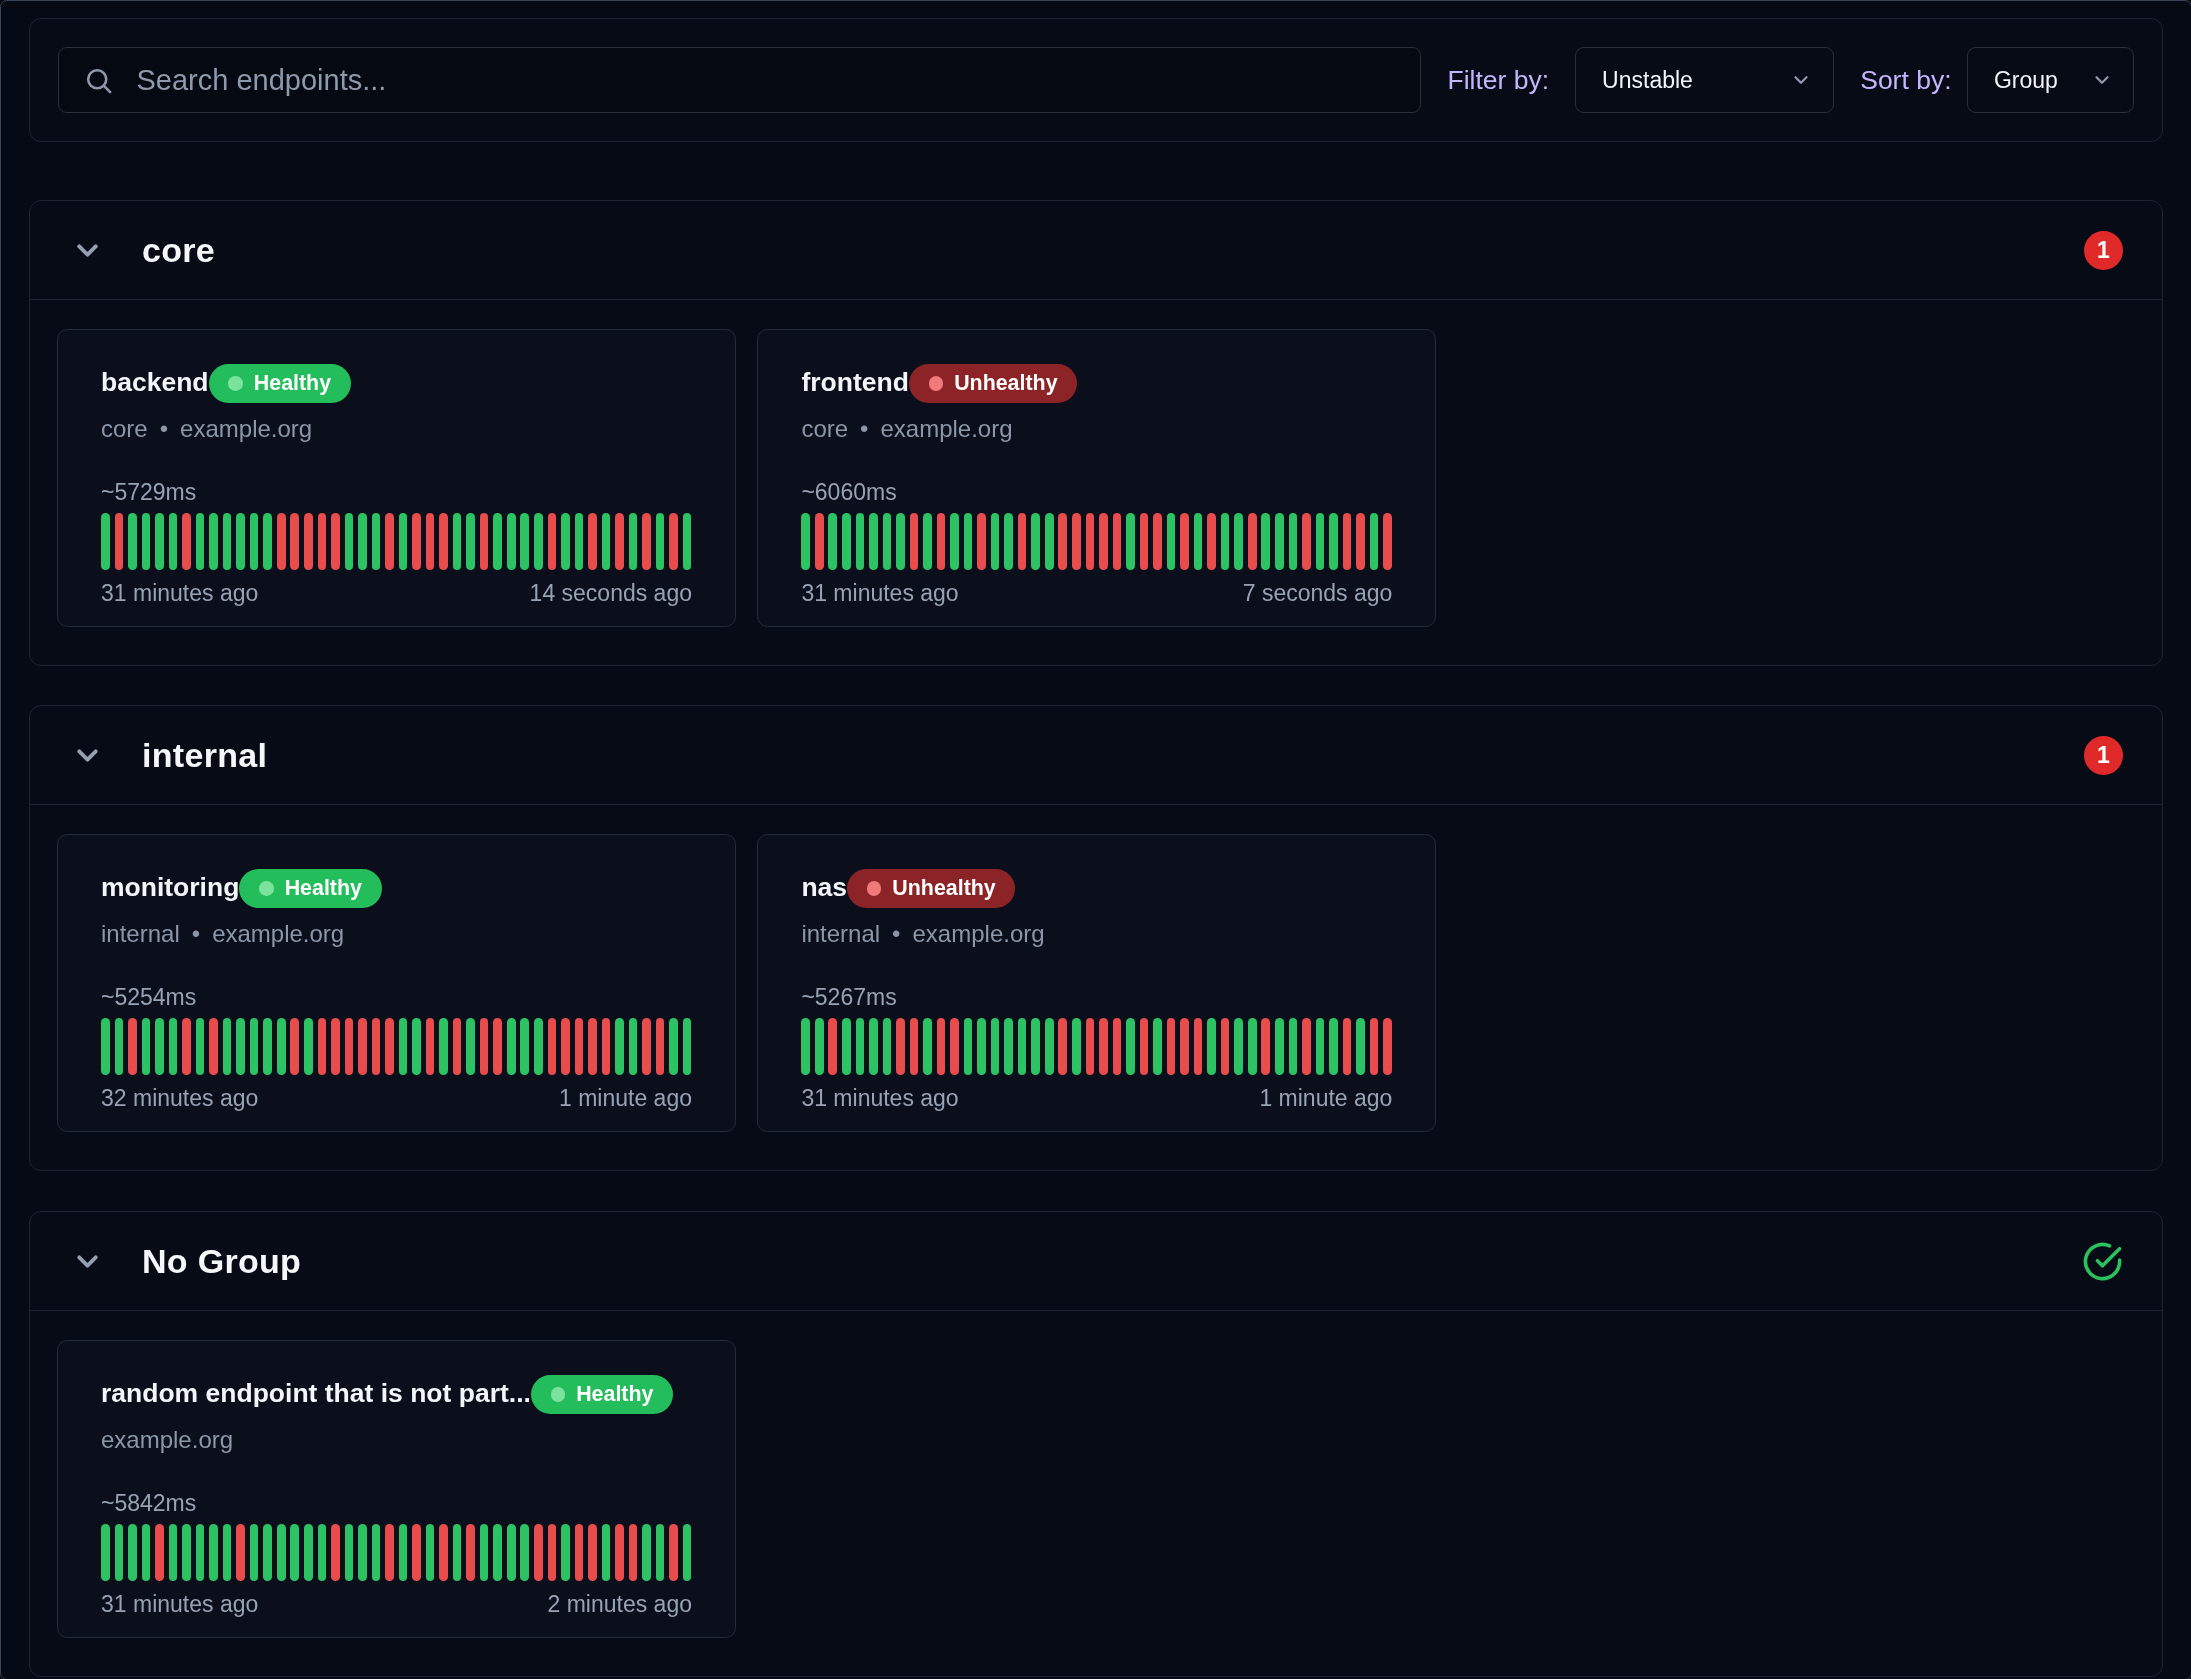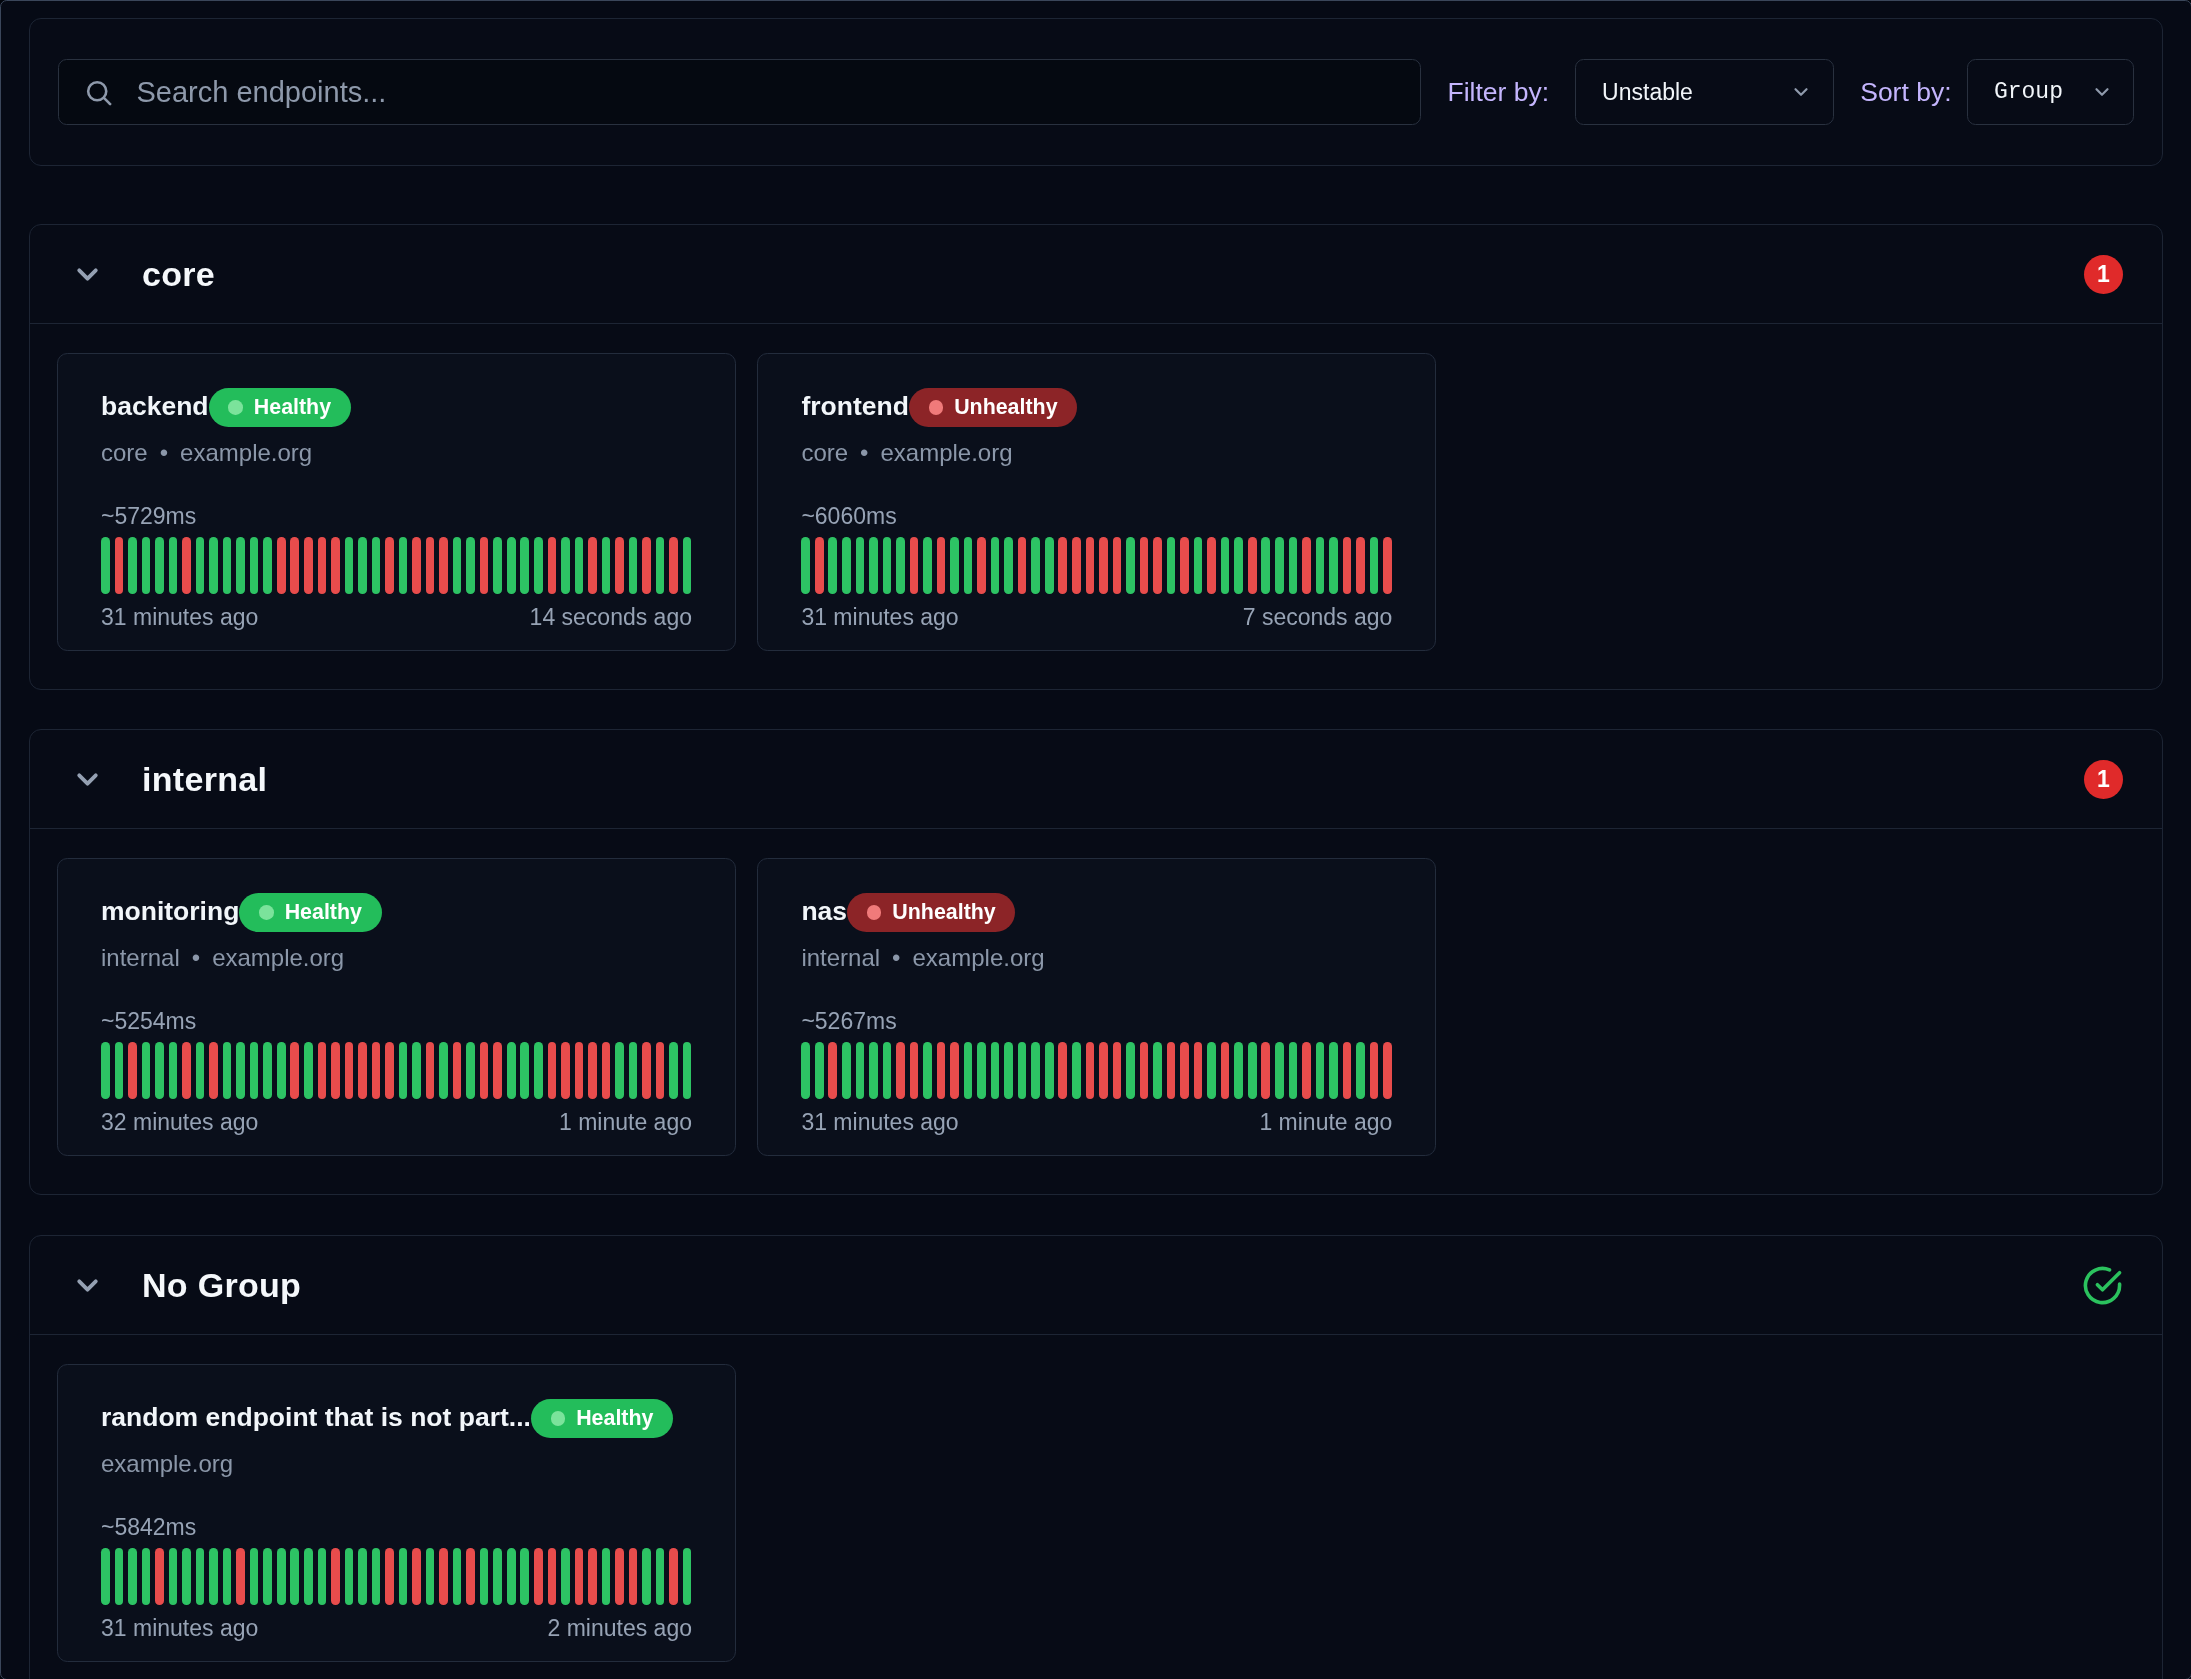--- a/index.html
+++ b/index.html
@@ -5,42 +5,42 @@
   html,body{margin:0;padding:0;background:#02050c;}
   *,*::before,*::after{box-sizing:border-box;}
   body{font-family:"Liberation Sans","DejaVu Sans",sans-serif;}
   .page{
     position:relative;width:2192px;height:1680px;overflow:hidden;
     background:var(--page-bg,#060a15);
     border:1.7px solid #3a465a;border-radius:6.8px;
   }
   
   .toolbar{
-    margin:17px 28px 0;height:148px;border:0.9px solid var(--border,#1d2534);
+    margin:17px 28px 0;height:124px;border:0.9px solid var(--border,#1d2534);
     border-radius:12px;display:flex;align-items:center;padding:0 28px;
     background:var(--section-bg,#070b16);
   }
   .search{
     flex:0 0 1363px;height:66px;border:1.7px solid #29313f;border-radius:8.6px;
     display:flex;align-items:center;padding:0 24px;gap:20.5px;background:#050911;
   }
   .search svg{flex:none;}
   .search input{
     flex:1;background:transparent;border:0;outline:0;color:#dfe6ee;
     font-size:29px;font-family:inherit;
   }
   .search input::placeholder{color:#8e99ab;opacity:1;}
   .lbl{font-size:26.5px;color:#c4b5fd;margin-left:26.5px;white-space:nowrap;}
   .select{
     height:66px;border:1.7px solid #29313f;border-radius:8.6px;background:#070b16;
     display:flex;align-items:center;justify-content:space-between;
     padding:0 20.5px 0 26px;font-size:23px;color:#f2f6fa;margin-left:26px;cursor:pointer;
   }
   .w-filter{width:262px;}
-  .w-sort{width:169px;margin-left:15.4px;font-family:Liberation Mono, monospace;}
+  .w-sort{width:169px;margin-left:15.4px;}
   
   .section{
     margin:0 28px;border:0.9px solid var(--border,#1d2534);border-radius:12px;
     background:var(--section-bg,#070b16);
   }
   .section.first{margin-top:58px;}
   .section.mid{margin-top:39px;}
   .section.last{margin-top:40px;}
   .g-head{height:98px;display:flex;align-items:center;padding:0 39px 0 41px;cursor:pointer;}
   .g-title{font-size:34px;font-weight:700;color:#f5f8fb;margin-left:38px;letter-spacing:0.3px;}

